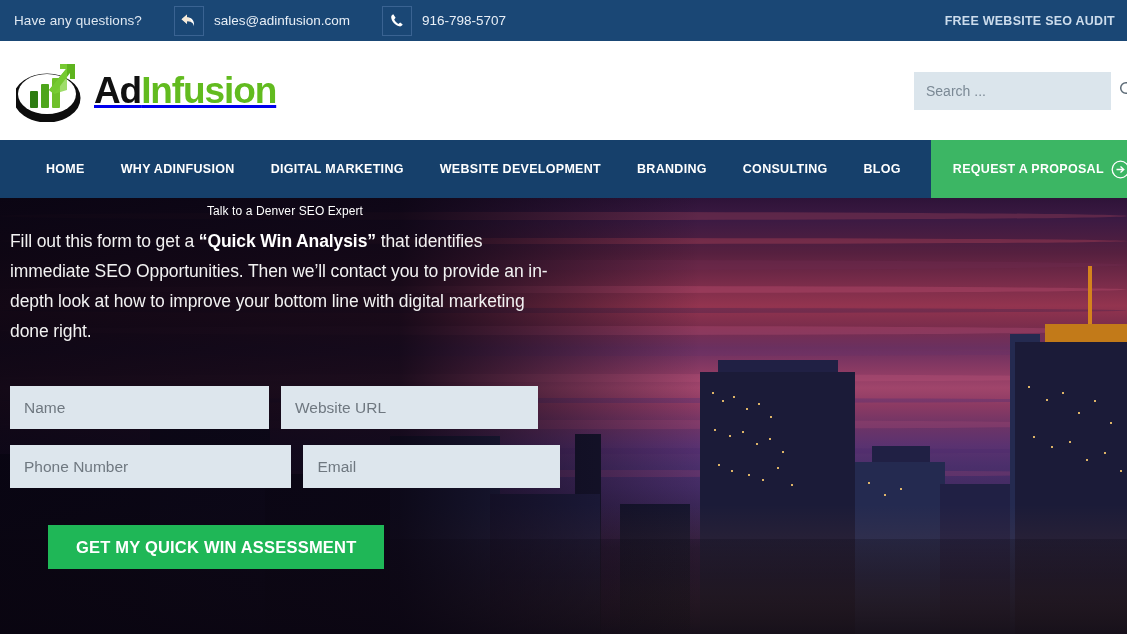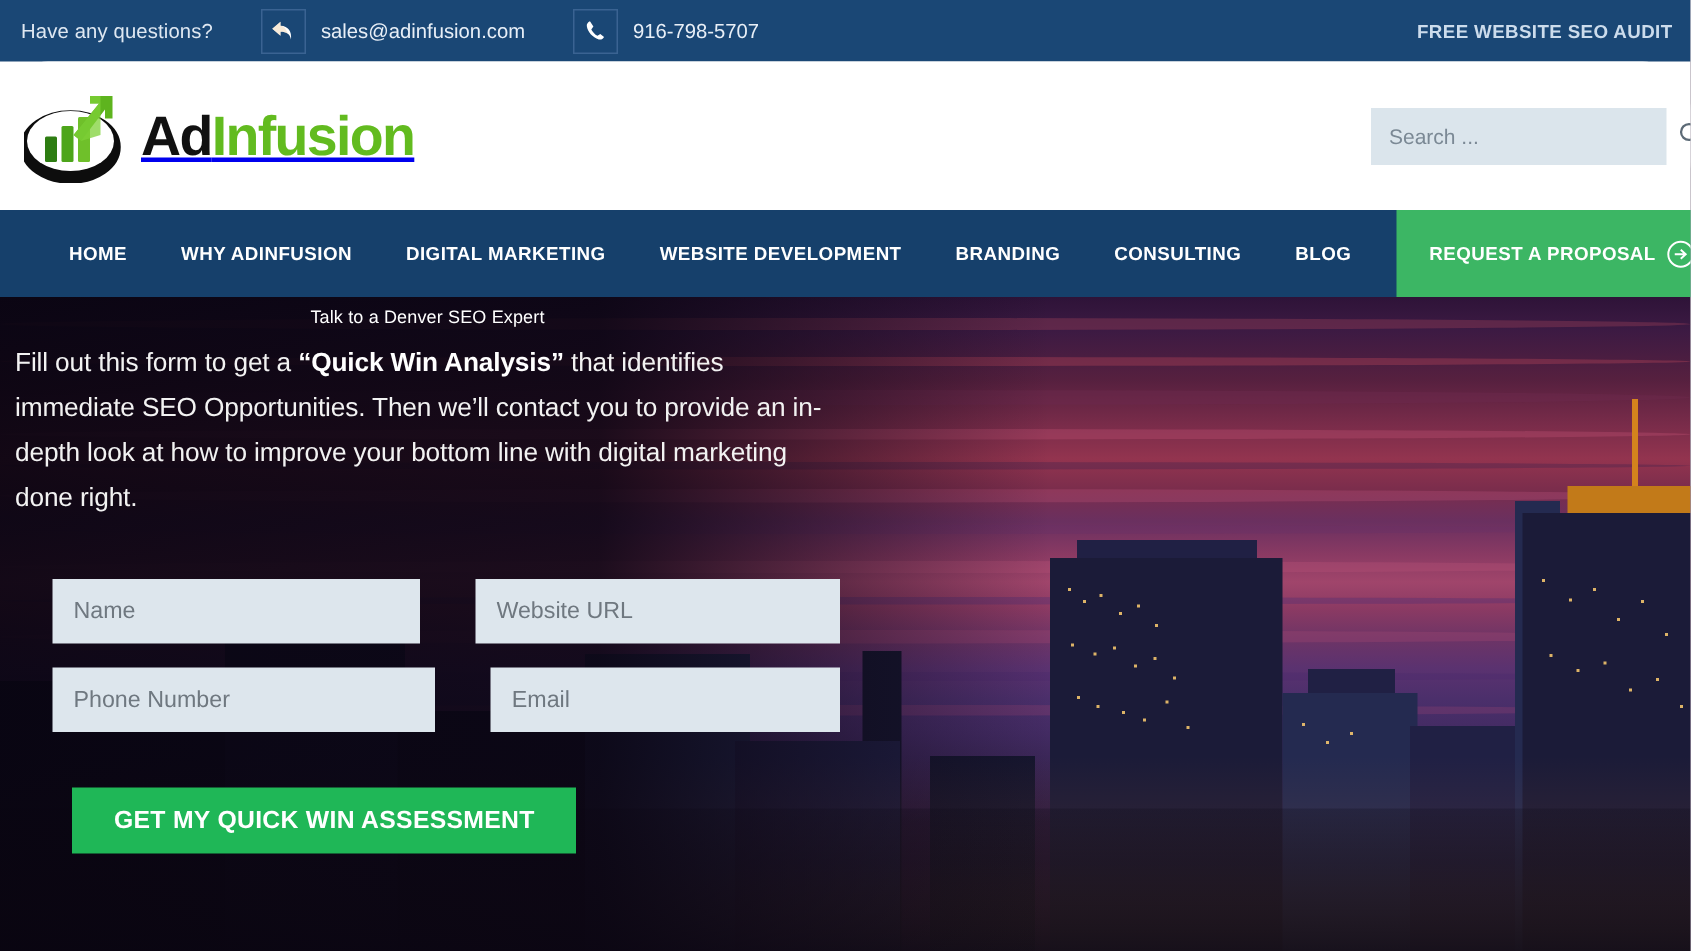--- a/index.html
+++ b/index.html
@@ -28,21 +28,21 @@
     position:absolute; right:12px; top:0; height:41px; display:flex; align-items:center;
   }
   .topbar-cta{
     color:#ccdcec; font-size:12.5px; font-weight:bold; letter-spacing:.25px;
     text-decoration:none;
   }
 
   
   .logobar{
     height:99px; background:#ffffff; display:flex; align-items:center;
-    padding:0 16px; position:relative;border-radius:32px;
+    padding:0 16px; position:relative;
   }
   .logo{ display:flex; align-items:center; gap:10px; }
   .logo-mark{ width:68px; height:62px; position:relative; flex:0 0 auto; }
   .logo-word{
     font-size:37px; font-weight:bold; letter-spacing:-1.1px; line-height:1;
     white-space:nowrap;
   }
   .logo-word .ad{ color:#111111; }
   .logo-word .inf{ color:#62bb1f; }
 
@@ -130,21 +130,20 @@
     letter-spacing:-.1px;
   }
   .hero-sub b{ font-weight:bold; color:#ffffff; }
 
   .form{ margin-top:40px; }
   .form-row{ display:flex; gap:12px; margin-bottom:16px; }
   .field{
     height:43px; background:#dde6ed; border:0; outline:none;
     font-size:15.5px; color:#555f68; padding:0 14px;
     font-family:"Liberation Sans", sans-serif;
-    margin-left:25px;
   }
   .field::placeholder{ color:#6f7880; }
   .f-name{ width:259px; }
   .f-url{ width:257px; }
   .f-phone{ width:282px; }
   .f-email{ width:257px; }
 
   .submit{
     margin-left:38px; margin-top:21px;
     background:#1fb757; color:#ffffff; border:0; cursor:pointer;

